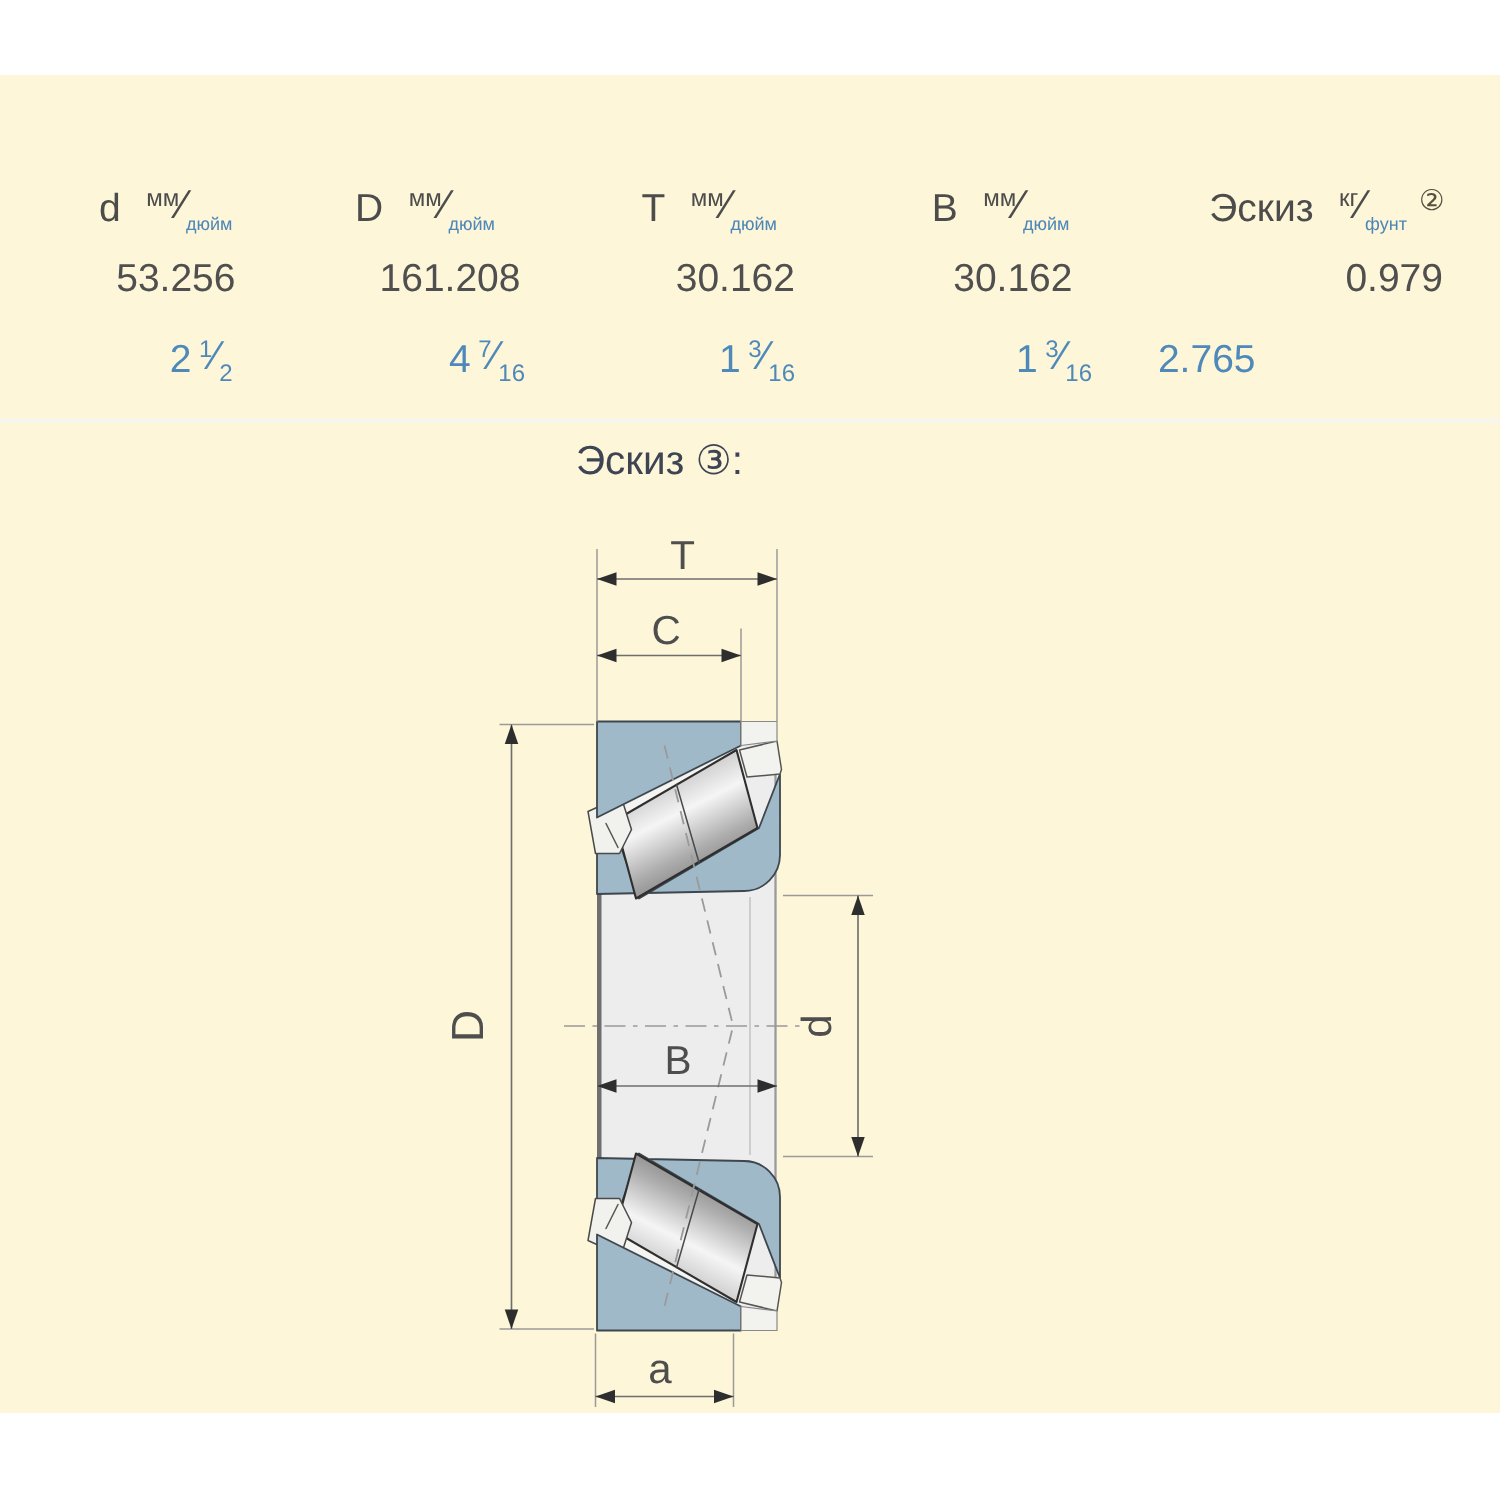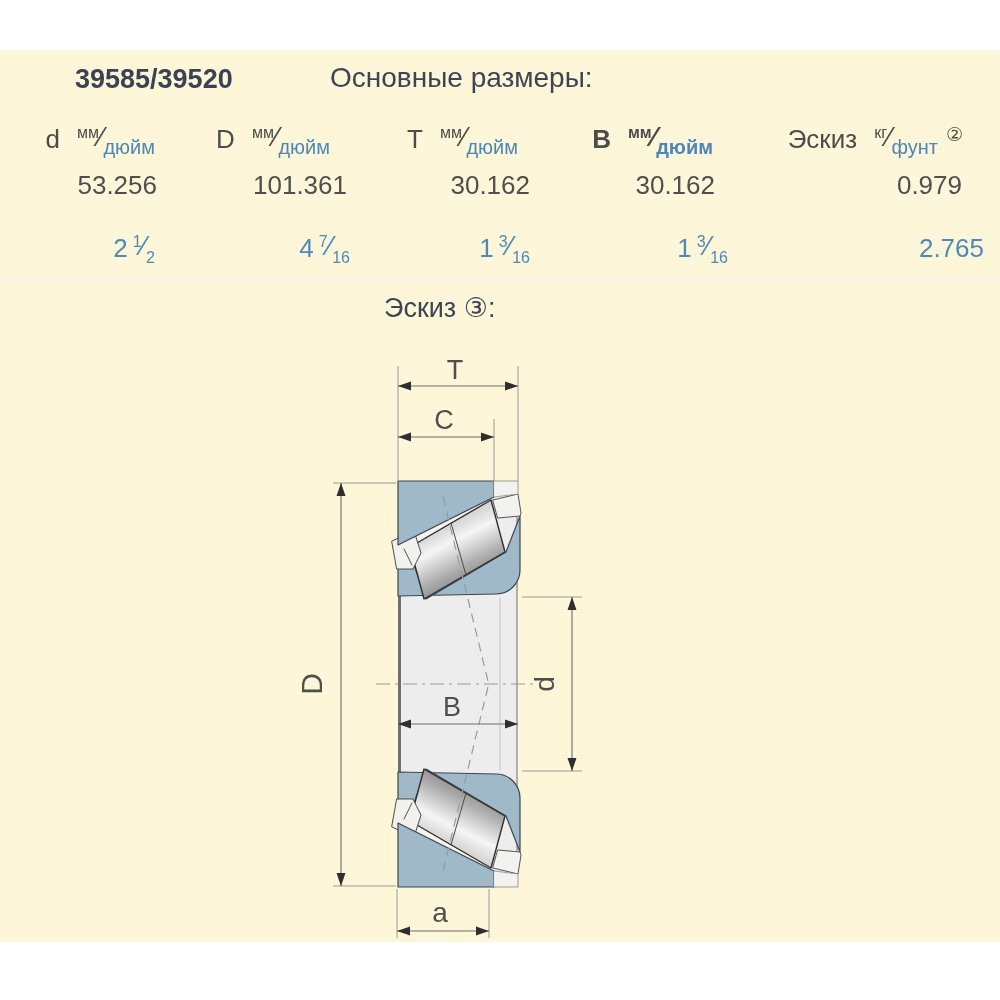--- a/index.html
+++ b/index.html
@@ -11,65 +11,63 @@
   html,body{margin:0;padding:0;}
   body{width:1000px;height:1000px;background:var(--page-bg);
        font-family:"Liberation Sans","DejaVu Sans",sans-serif;position:relative;overflow:hidden;}
   .panel{position:absolute;left:0;top:50px;width:1000px;height:892px;background:var(--panel-bg);}
   .abs{position:absolute;white-space:nowrap;}
   .part-number{left:75px;top:14px;font-size:27px;font-weight:bold;color:var(--part-number-text);}
   .section-title{left:330px;top:12px;font-size:28px;color:var(--title-text);}
   .cell{position:absolute;text-align:right;white-space:nowrap;}
   .hdr-row .cell{top:58px;height:50px;line-height:50px;font-size:26px;color:var(--header-text);}
   .met-row .cell{top:112px;height:46px;line-height:46px;font-size:26px;color:var(--metric-text);}
-  .in-row  .cell{top:158px;height:52px;line-height:68px;font-size:26px;color:var(--inch-text);}
+  .in-row  .cell{top:158px;height:52px;line-height:52px;font-size:26px;color:var(--inch-text);}
   .u-top{font-size:16px;vertical-align:10px;margin-left:17px;}
   .u-slash{font-size:27px;vertical-align:2px;}
-  .u-sub{font-size:20px;vertical-align:-6px;color:var(--unit-blue);text-align:right;}
+  .u-sub{font-size:12px;vertical-align:-6px;color:var(--unit-blue);text-align:right;}
   .fnote{font-size:19px;vertical-align:7px;margin-left:8px;color:#55503f;}
   .f-num{font-size:16px;vertical-align:10px;margin-left:5px;}
   .f-slash{font-size:27px;vertical-align:2px;}
   .f-den{font-size:16px;vertical-align:-6px;}
   .divider{position:absolute;left:0;top:229px;width:1000px;height:3px;background:var(--divider);}
   .sketch-title{left:384px;top:242px;font-size:27px;color:var(--title-text);}
   svg text{font-family:"Liberation Sans","DejaVu Sans",sans-serif;fill:#4e4e4e;}
   .dimstroke{stroke:var(--dim-line);stroke-width:1.1;fill:none;}
   .extstroke{stroke:var(--ext-line);stroke-width:1;fill:none;}
   .arrow{fill:#2e2e2e;stroke:none;}
 </style>
 </head>
 <body>
 
 <div class="panel">
 
-  <span class="abs part-number">39585/39520</span>
-  <span class="abs section-title">Основные размеры:</span>
 
   <div class="hdr-row">
     <div class="cell" style="left:8px;width:147px;"><span>d</span><span class="u-top">мм</span><span class="u-slash">⁄</span><span class="u-sub">дюйм</span></div>
     <div class="cell" style="left:175px;width:155px;"><span>D</span><span class="u-top">мм</span><span class="u-slash">⁄</span><span class="u-sub">дюйм</span></div>
     <div class="cell" style="left:363px;width:155px;"><span>T</span><span class="u-top">мм</span><span class="u-slash">⁄</span><span class="u-sub">дюйм</span></div>
-    <div class="cell" style="left:558px;width:155px;font-weight:bold;"><span>B</span><span class="u-top">мм</span><span class="u-slash">⁄</span><span class="u-sub">дюйм</span></div>
+    <div class="cell" style="left:558px;width:155px;"><span>B</span><span class="u-top">мм</span><span class="u-slash">⁄</span><span class="u-sub">дюйм</span></div>
     <div class="cell" style="left:740px;width:223px;"><span>Эскиз</span><span class="u-top">кг</span><span class="u-slash">⁄</span><span class="u-sub">фунт</span><span class="fnote">②</span></div>
   </div>
 
   <div class="met-row">
     <div class="cell" style="left:8px;width:149px;">53.256</div>
-    <div class="cell" style="left:190px;width:157px;">101.361</div>
+    <div class="cell" style="left:190px;width:157px;">161.208</div>
     <div class="cell" style="left:375px;width:155px;">30.162</div>
     <div class="cell" style="left:560px;width:155px;">30.162</div>
     <div class="cell" style="left:740px;width:222px;">0.979</div>
   </div>
 
   <div class="in-row">
     <div class="cell" style="left:8px;width:147px;"><span>2</span><span class="f-num">1</span><span class="f-slash">⁄</span><span class="f-den">2</span></div>
     <div class="cell" style="left:190px;width:160px;"><span>4</span><span class="f-num">7</span><span class="f-slash">⁄</span><span class="f-den">16</span></div>
     <div class="cell" style="left:375px;width:155px;"><span>1</span><span class="f-num">3</span><span class="f-slash">⁄</span><span class="f-den">16</span></div>
     <div class="cell" style="left:560px;width:168px;"><span>1</span><span class="f-num">3</span><span class="f-slash">⁄</span><span class="f-den">16</span></div>
-    <div class="cell" style="left:767px;width:222px;"><span>2.765</span><span class="f-num"></span><span class="f-slash"></span><span class="f-den"></span></div>
+    <div class="cell" style="left:696px;width:222px;text-align:center;"><span>2.765</span><span class="f-num"></span><span class="f-slash"></span><span class="f-den"></span></div>
   </div>
 
   <div class="divider"></div>
 
   <span class="abs sketch-title">Эскиз ③:</span>
 
   <svg style="position:absolute;left:300px;top:300px;" width="320" height="600" viewBox="300 350 320 600">
     <defs>
       <linearGradient id="rollGrad" gradientUnits="userSpaceOnUse" x1="430" y1="500" x2="478" y2="595">
         <stop offset="0" stop-color="#5f5f5f"></stop>

